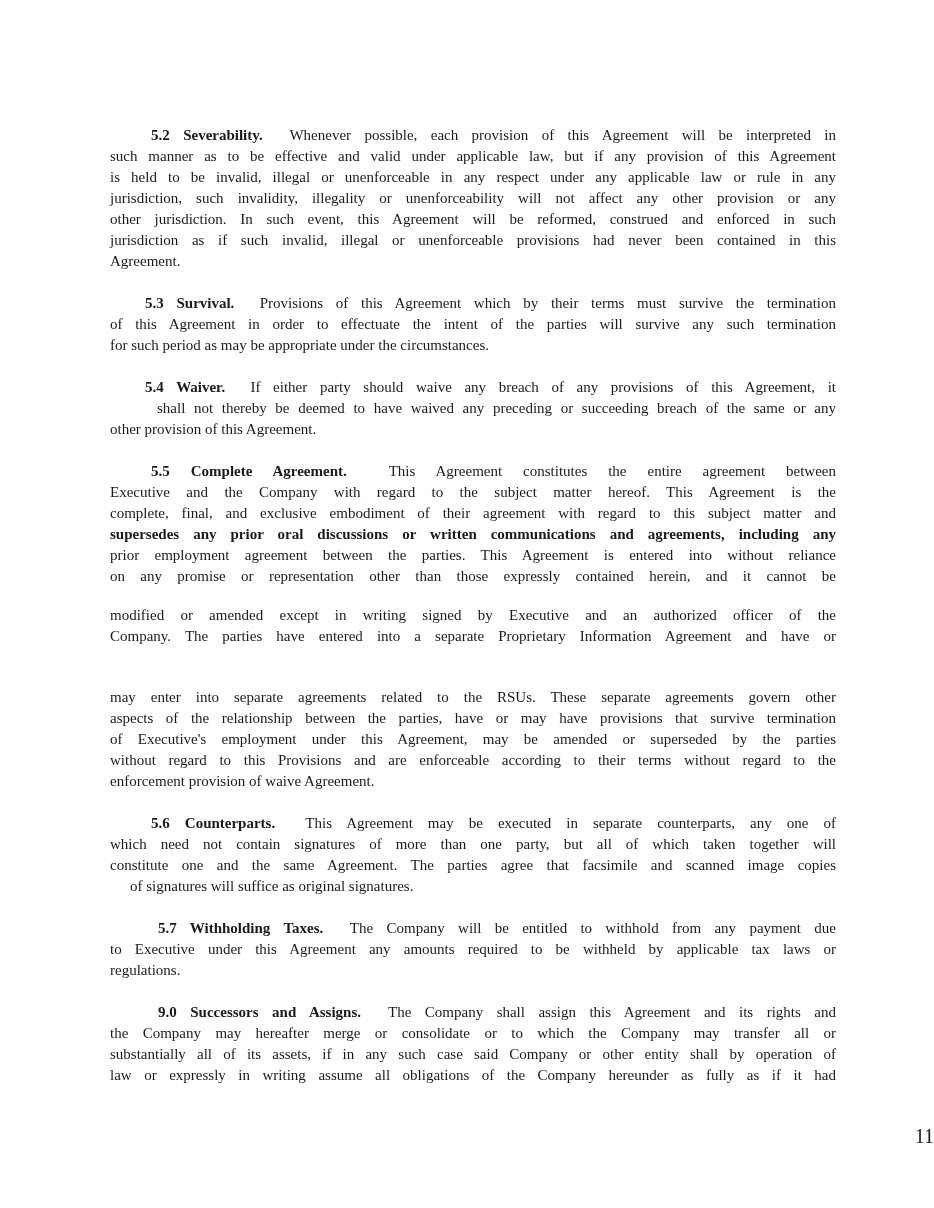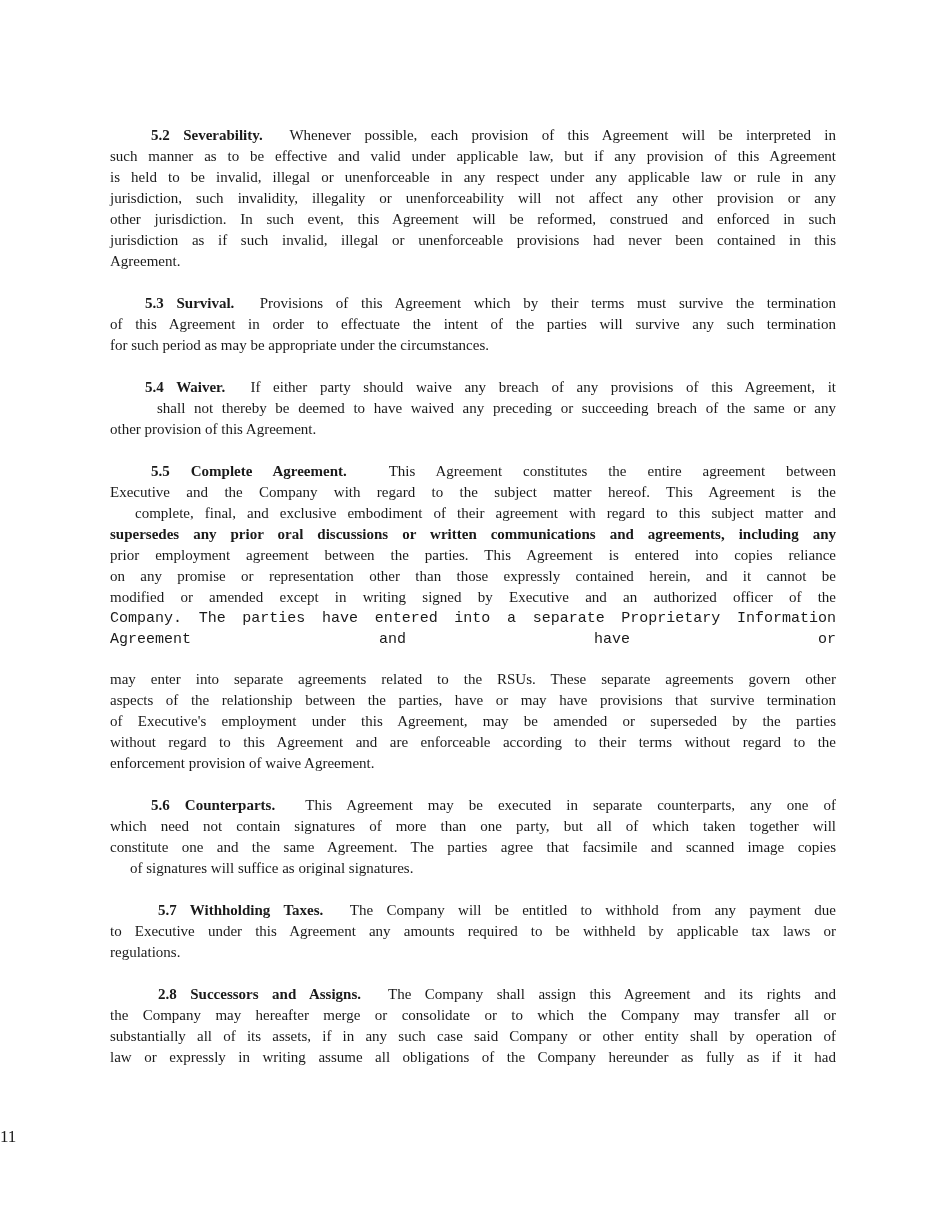--- a/index.html
+++ b/index.html
@@ -38,22 +38,22 @@
       text-align-last: left;
     }
     .heading {
       font-weight: bold;
     }
     .page-number {
       position: absolute;
       left: 0;
       width: 934px;
       top: 1126px;
-      text-align: left;
-      font-size: 17px;
+      text-align: right;
+      font-size: 20px;
       line-height: 21px;
     }
   </style>
 </head>
 <body>
 
 <div class="page" id="page">
     <div class="section">
       <div class="line" style="padding-left: 41px; width: 685px; white-space: normal;"><span class="heading">5.2 Severability.</span>&nbsp;&nbsp;<span>Whenever  possible, each provision of this Agreement will be interpreted in</span></div>
       <div class="line" style="white-space: normal;">such manner as to be effective and valid under applicable law, but if any provision of this Agreement</div>
@@ -69,43 +69,43 @@
       <div class="line last" style="white-space: normal;">for such period as may be appropriate under the circumstances.</div>
     </div>
     <div class="section">
       <div class="line" style="padding-left: 35px; width: 691px; white-space: normal;"><span class="heading">5.4 Waiver.</span>&nbsp;&nbsp;<span>If either party should waive any breach of any provisions of this Agreement, it</span></div>
       <div class="line" style="white-space: normal; margin-left: 47px;">shall not thereby be deemed to have waived any preceding or succeeding breach of the same or any</div>
       <div class="line last" style="white-space: normal;">other provision of this Agreement.</div>
     </div>
     <div class="section">
       <div class="line" style="padding-left: 41px; width: 685px; white-space: normal;"><span class="heading">5.5 Complete Agreement.</span>&nbsp;&nbsp;<span>This Agreement constitutes the entire agreement between</span></div>
       <div class="line" style="white-space: normal;">Executive and the Company with regard to the subject matter hereof. This Agreement is the</div>
-      <div class="line" style="white-space: normal; margin-left: 25px;">complete, final, and exclusive embodiment of their agreement with regard to this subject matter and</div>
+      <div class="line" style="white-space: normal;">complete, final, and exclusive embodiment of their agreement with regard to this subject matter and</div>
       <div class="line" style="white-space: normal; font-weight: bold;">supersedes any prior oral discussions or written communications and agreements, including any</div>
-      <div class="line" style="white-space: normal;">prior employment agreement between the parties. This Agreement is entered into copies reliance</div>
+      <div class="line" style="white-space: normal;">prior employment agreement between the parties. This Agreement is entered into without reliance</div>
       <div class="line" style="white-space: normal;">on any promise or representation other than those expressly  contained herein, and it cannot be</div>
-      <div class="line" style="white-space: normal;">modified or amended except in writing signed by Executive and an authorized officer of the</div>
-      <div class="line" style="white-space: normal; font-family: Liberation Mono, monospace;">Company. The parties have entered into a separate Proprietary Information Agreement and have or</div>
+      <div class="line" style="white-space: normal; margin-top: 18px;">modified or amended except in writing signed by Executive and an authorized officer of the</div>
+      <div class="line" style="white-space: normal;">Company. The parties have entered into a separate Proprietary Information Agreement and have or</div>
       <div class="line" style="white-space: normal; margin-top: 40px;">may enter into separate agreements related to the RSUs. These separate agreements govern other</div>
       <div class="line" style="white-space: normal;">aspects of the relationship between the parties, have or may have provisions that survive termination</div>
       <div class="line" style="white-space: normal;">of Executive's employment under this Agreement, may be amended or superseded by the parties</div>
-      <div class="line" style="white-space: normal;">without regard to this Agreement and are enforceable according to their terms without regard to the</div>
+      <div class="line" style="white-space: normal;">without regard to this Provisions and are enforceable according to their terms without regard to the</div>
       <div class="line last" style="white-space: normal;">enforcement provision of waive Agreement.</div>
     </div>
     <div class="section">
       <div class="line" style="padding-left: 41px; width: 685px; white-space: normal;"><span class="heading">5.6 Counterparts.</span>&nbsp;&nbsp;<span>This Agreement may be executed in separate counterparts, any one of</span></div>
       <div class="line" style="white-space: normal;">which need not contain signatures of more than one party, but all of which taken together will</div>
       <div class="line" style="white-space: normal;">constitute one and the same Agreement. The parties agree that facsimile and scanned image copies</div>
       <div class="line last" style="white-space: normal; margin-left: 20px;">of signatures will suffice as original signatures.</div>
     </div>
     <div class="section">
       <div class="line" style="padding-left: 48px; width: 678px; white-space: normal;"><span class="heading">5.7 Withholding Taxes.</span>&nbsp;&nbsp;<span>The Company will be entitled to withhold from any payment due</span></div>
       <div class="line" style="white-space: normal;">to Executive under this Agreement any amounts required to be withheld by applicable tax laws or</div>
       <div class="line last" style="white-space: normal;">regulations.</div>
     </div>
     <div class="section">
-      <div class="line" style="padding-left: 48px; width: 678px; white-space: normal;"><span class="heading">2.8 Successors and Assigns.</span>&nbsp;&nbsp;<span>The Company shall assign this Agreement and its rights and</span></div>
+      <div class="line" style="padding-left: 48px; width: 678px; white-space: normal;"><span class="heading">9.0 Successors and Assigns.</span>&nbsp;&nbsp;<span>The Company shall assign this Agreement and its rights and</span></div>
       <div class="line" style="white-space: normal;">the Company may hereafter merge or consolidate or to which the Company may transfer all or</div>
       <div class="line" style="white-space: normal;">substantially all of its assets, if in any such case said Company or other entity shall by operation of</div>
       <div class="line" style="white-space: normal;">law or expressly in writing assume all  obligations of  the Company hereunder as fully as if it had</div>
     </div>
   </div>
 <div class="page-number">11</div>
 
 </body></html>

